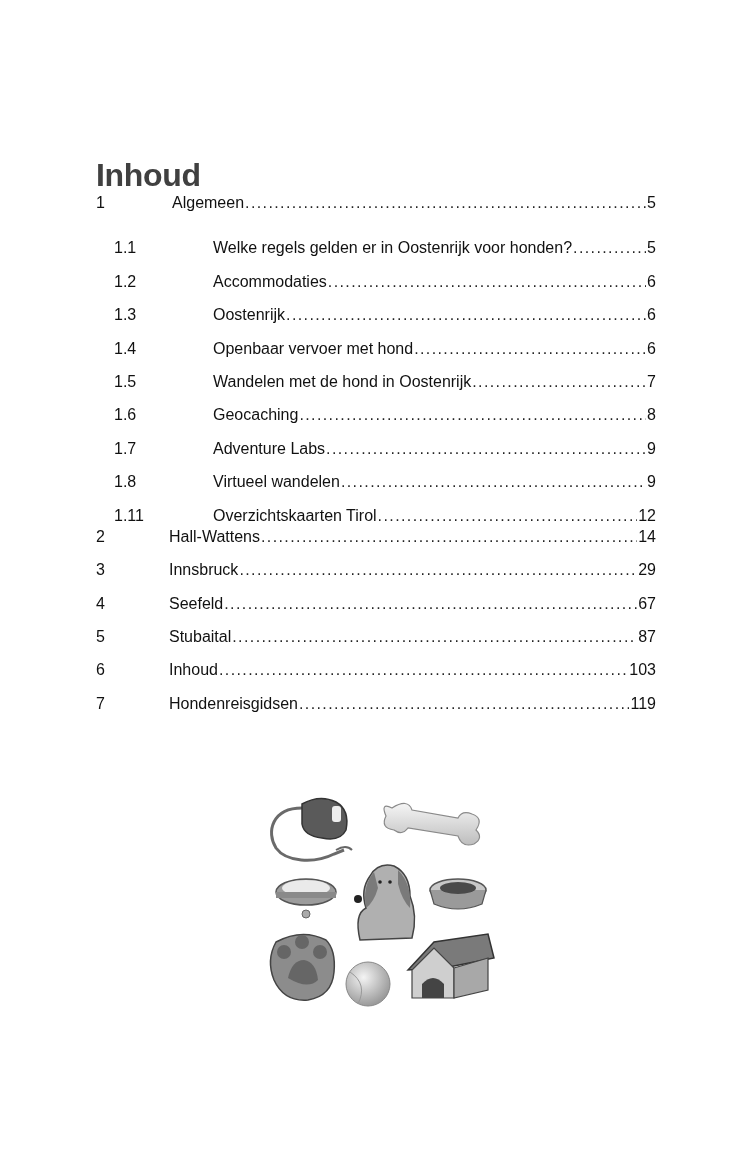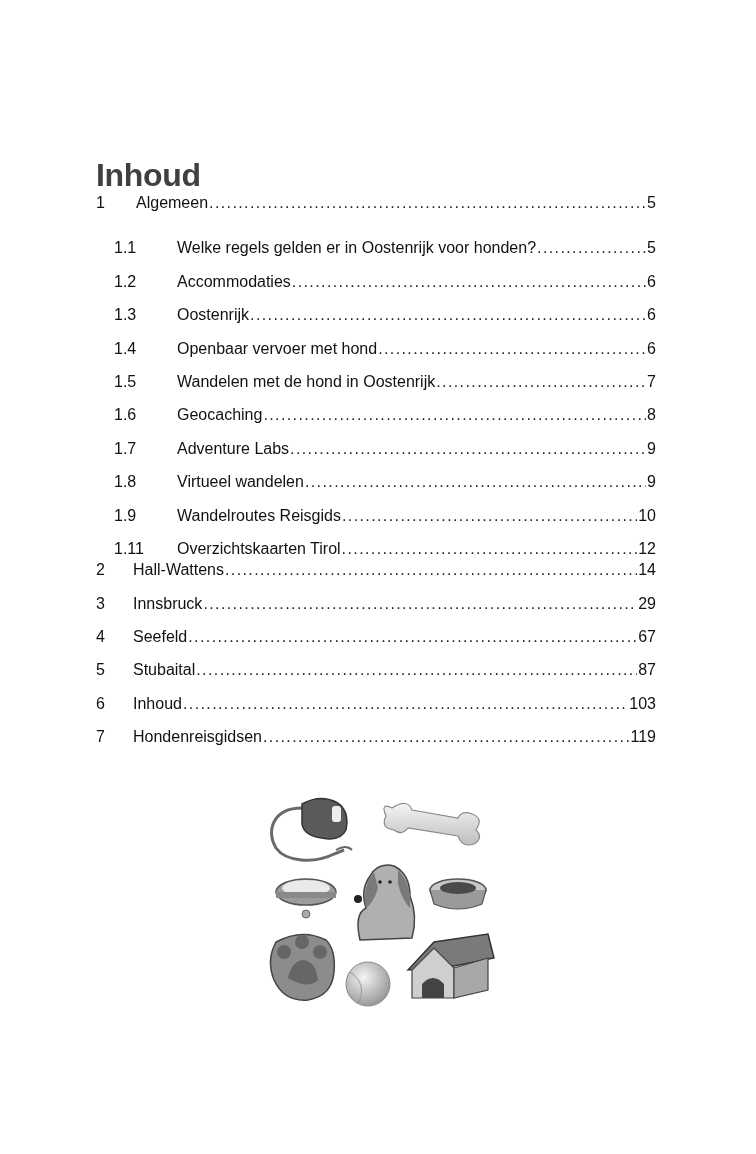--- a/index.html
+++ b/index.html
@@ -9,21 +9,21 @@
   .heading { position:absolute; left:96px; top:157px; font-size:32px; font-weight:bold;
              color:#404040; letter-spacing:-0.3px; margin:0; }
   .toc { position:absolute; left:96px; top:192px; width:560px; }
   .row { position:relative; display:flex; align-items:baseline; font-size:16px; height:33.4px; line-height:22px; }
   .row.l1 { padding-left:0; }
   .row.l2 { padding-left:18px; }
   .num { flex:0 0 auto; }
   .row.l1 .num { width:40px; }
   .row.l1.wide .num { width:37px; }
   .row.l2 .num { width:63px;margin-top:12px; }
-  .title { flex:0 0 auto; white-space:nowrap; }
+  .title { flex:0 0 auto; white-space:nowrap;margin-left:36px; }
   .dots { flex:1 1 auto; overflow:hidden; white-space:nowrap; margin:0 1px; letter-spacing:1.4px; color:#222; }
   .dots::before { content:"......................................................................................................................................................................"; }
   .page-no { flex:0 0 auto; text-align:right; }
   .illustration { position:absolute; left:262px; top:792px; width:236px; height:226px; }
 </style>
 </head>
 <body>
 
 <div class="page">
   <h1 class="heading">Inhoud</h1>
@@ -75,26 +75,20 @@
         <span class="num">1.7</span>
         <span class="title">Adventure Labs</span>
         <span class="dots"></span>
         <span class="page-no">9</span>
       </div>
       <div class="row l2">
         <span class="num">1.8</span>
         <span class="title">Virtueel wandelen</span>
         <span class="dots"></span>
         <span class="page-no">9</span>
-      </div>
-      <div class="row l2">
-        <span class="num">1.9</span>
-        <span class="title">Wandelroutes Reisgids</span>
-        <span class="dots"></span>
-        <span class="page-no">10</span>
       </div>
       <div class="row l2">
         <span class="num">1.11</span>
         <span class="title">Overzichtskaarten Tirol</span>
         <span class="dots"></span>
         <span class="page-no">12</span>
       </div>
       <div class="row l1 wide">
         <span class="num">2</span>
         <span class="title">Hall-Wattens</span>

